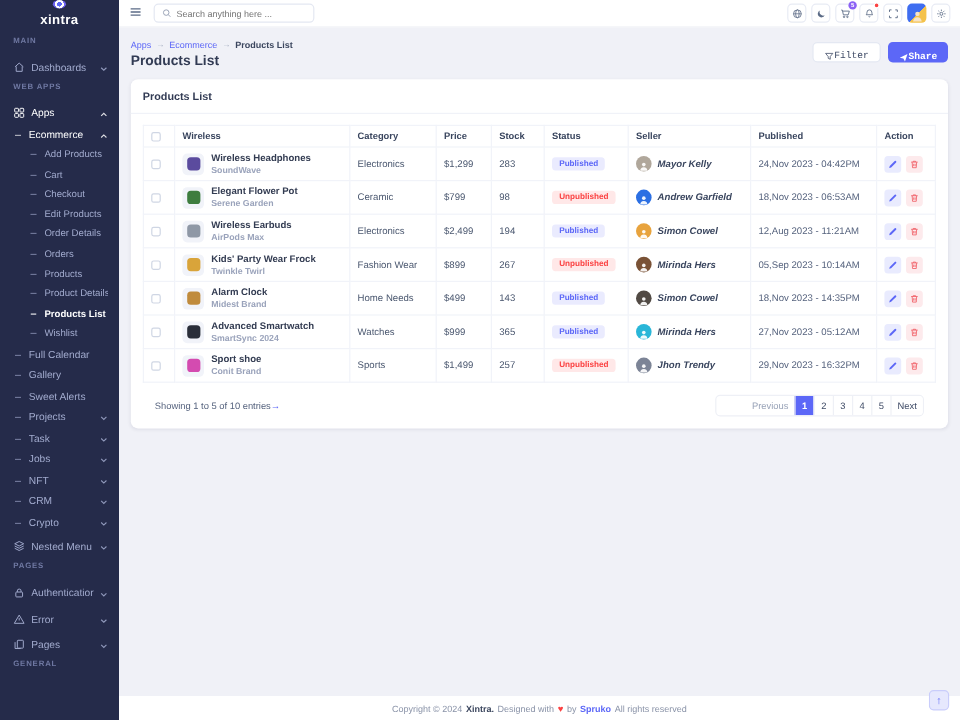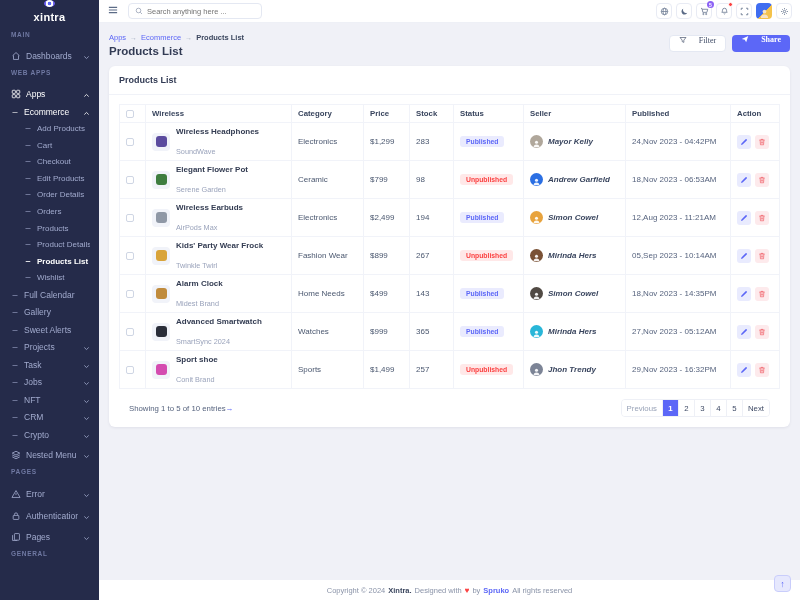--- a/index.html
+++ b/index.html
@@ -44,52 +44,52 @@
   .noti-dot { position:absolute; top:-2px; right:-2px; width:5px; height:5px; border-radius:50%; background:#fb4242; border:1px solid #fff; }
 
   .content { flex:1; padding:6px 10px 0; }
   .page-head { display:flex; align-items:flex-start; justify-content:space-between; margin:4px 0 9px; }
   .breadcrumb { font-size:7.5px; display:flex; gap:4px; align-items:center; }
   .breadcrumb .link { color:#5c67f7; cursor:pointer; }
   .breadcrumb .sep { color:#aab2c4; font-size:7px; }
   .breadcrumb .current { color:#3b465e; font-weight:bold; }
   .page-title { font-size:11.5px; font-weight:bold; color:#323b54; margin-top:3px; }
   .head-actions { display:flex; gap:6px; margin-top:2px; }
-  .btn { display:flex; gap:12px; align-items:flex-start; font-size:8px; height:17px; padding:0 9px; border-radius:4px; cursor:pointer; font-family:Liberation Serif, serif; }
+  .btn { display:flex; gap:0; align-items:flex-end; font-size:8px; height:17px; padding:0 9px; border-radius:4px; cursor:pointer; font-family:Liberation Mono, monospace; }
   .btn svg { width:8px; height:8px; }
   .btn-filter { background:#fff; border:1px solid #e4e8f2; color:#3f4b66; }
   .btn-share { background:#5c67f7; border:none; color:#fff; font-weight:bold; }
 
   .card { background:#fff; border-radius:6px; box-shadow:0 1px 3px rgba(20,20,60,.07); }
   .card-head { padding:9px 10px; border-bottom:1px solid #f0f2f8; font-size:9px; font-weight:bold; color:#323b54; }
   .card-body { padding:9px 10px 0; }
   table { width:100%; border-collapse:collapse; font-size:8px; color:#4a576f; }
   th,td { border:1px solid #f1f3f9; padding:4px 6px; text-align:left; vertical-align:middle; }
   th { font-size:7.8px; color:#39455e; white-space:nowrap; height:14px; }
   td { height:21px; }
   .cb { display:inline-block; width:8px; height:8px; border:1px solid #cfd6e4; border-radius:2px; background:#fff; cursor:pointer; vertical-align:middle; }
   .prod { display:flex; align-items:center; gap:6px; }
   .thumb { width:18px; height:18px; border-radius:4px; background:#f1f3f9; display:flex; align-items:center; justify-content:center; flex:none; }
   .blob { width:11px; height:11px; border-radius:3px; }
   .pname { font-weight:bold; color:#333c52; font-size:8px; white-space:nowrap; }
-  .pbrand { color:#9aa3bb; font-size:7.3px; margin-top:11px; white-space:nowrap; }
+  .pbrand { color:#9aa3bb; font-size:7.3px; margin-top:1px; white-space:nowrap;font-weight:bold; }
   .badge { font-size:6.8px; font-weight:bold; padding:2px 6px; border-radius:3px; display:inline-block; white-space:nowrap; }
   .badge.pub { color:#5c67f7; background:rgba(92,103,247,.13); }
   .badge.unpub { color:#fb4242; background:rgba(251,66,66,.12); }
   .seller { display:flex; align-items:center; gap:5px; font-weight:bold; color:#39455e; white-space:nowrap;font-style:italic; }
   .avatar { width:13px; height:13px; border-radius:50%; display:flex; align-items:flex-end; justify-content:center; overflow:hidden; flex:none; }
   .avatar svg { width:9px; height:9px; fill:#fff; opacity:.92; }
   .pubdate { white-space:nowrap; color:#56637e; }
   .act { display:inline-flex; width:14px; height:14px; border-radius:3px; align-items:center; justify-content:center; margin-right:4px; cursor:pointer; }
   .act svg { width:8px; height:8px; }
   .act.edit { background:#e9ebfe; color:#5c67f7; }
   .act.del { background:#fdeaec; color:#f0545c; }
   .card-foot { display:flex; align-items:center; justify-content:space-between; padding:10px; font-size:7.8px; color:#56637e; }
   .showing { display:flex; align-items:center; gap:0; }
-  .pager { display:flex; align-items:stretch; border:1px solid #eef0f6; border-radius:4px; overflow:hidden; }
+  .pager { display:flex; align-items:stretch; border:1px solid #eef0f6; border-radius:4px; overflow:hidden;padding-left:25px; }
   .pg-item { min-width:16px; height:16px; padding:0 5px; display:flex; align-items:center; justify-content:center; cursor:pointer; color:#3f4b66; background:#fff; border-left:1px solid #eef0f6; }
   .pg-item:first-child { border-left:none; }
   .pg-item.prev { color:#99a3b8; }
   .pg-item.active { background:#5c67f7; color:#fff; font-weight:bold; }
 
   .page-footer { height:20px; background:#fff; display:flex; align-items:center; justify-content:center; gap:3px; font-size:7.5px; color:#8a93a8; flex:none; }
   .page-footer .b-dark { color:#3b465e; font-weight:bold; }
   .page-footer .heart { color:#fb4242; font-size:8px; }
   .page-footer .b-purple { color:#5c67f7; font-weight:bold; }
 
@@ -262,39 +262,39 @@
         <span class="chev-wrap">
           <svg viewBox="0 0 8 8" fill="none" stroke="currentColor" stroke-width="1.1">
             <path d="M1.5 2.8 4 5.2l2.5-2.4"></path>
           </svg>
         </span>
       </div>
       <div class="sec-label">Pages</div>
       <div class="nav-item lvl-icon pg">
         <span class="ic-wrap">
           <svg viewBox="0 0 16 16" fill="none" stroke="currentColor" stroke-width="1.3">
-            <path d="M8 2.5 14.5 13.5H1.5z"></path>
-            <path d="M8 6.5v3.2"></path>
-          </svg>
-        </span>
-        <span class="lbl">Error</span>
+            <rect x="3.5" y="7" width="9" height="6.5" rx="1"></rect>
+            <path d="M5.5 7V5.5a2.5 2.5 0 0 1 5 0V7"></path>
+          </svg>
+        </span>
+        <span class="lbl">Authentication</span>
         <span class="chev-wrap">
           <svg viewBox="0 0 8 8" fill="none" stroke="currentColor" stroke-width="1.1">
             <path d="M1.5 2.8 4 5.2l2.5-2.4"></path>
           </svg>
         </span>
       </div>
       <div class="nav-item lvl-icon pg">
         <span class="ic-wrap">
           <svg viewBox="0 0 16 16" fill="none" stroke="currentColor" stroke-width="1.3">
-            <rect x="3.5" y="7" width="9" height="6.5" rx="1"></rect>
-            <path d="M5.5 7V5.5a2.5 2.5 0 0 1 5 0V7"></path>
-          </svg>
-        </span>
-        <span class="lbl">Authentication</span>
+            <path d="M8 2.5 14.5 13.5H1.5z"></path>
+            <path d="M8 6.5v3.2"></path>
+          </svg>
+        </span>
+        <span class="lbl">Error</span>
         <span class="chev-wrap">
           <svg viewBox="0 0 8 8" fill="none" stroke="currentColor" stroke-width="1.1">
             <path d="M1.5 2.8 4 5.2l2.5-2.4"></path>
           </svg>
         </span>
       </div>
       <div class="nav-item lvl-icon pg">
         <span class="ic-wrap">
           <svg viewBox="0 0 16 16" fill="none" stroke="currentColor" stroke-width="1.3">
             <rect x="5.5" y="2.5" width="8" height="10.5" rx="1"></rect>

